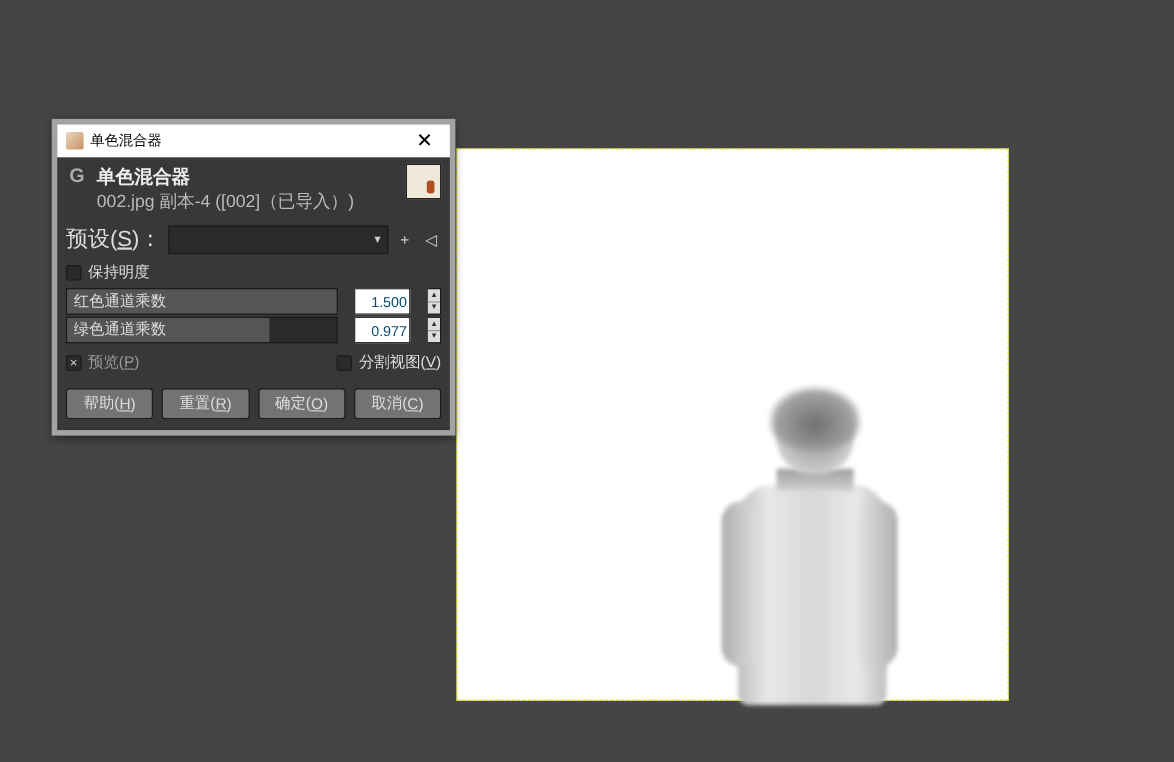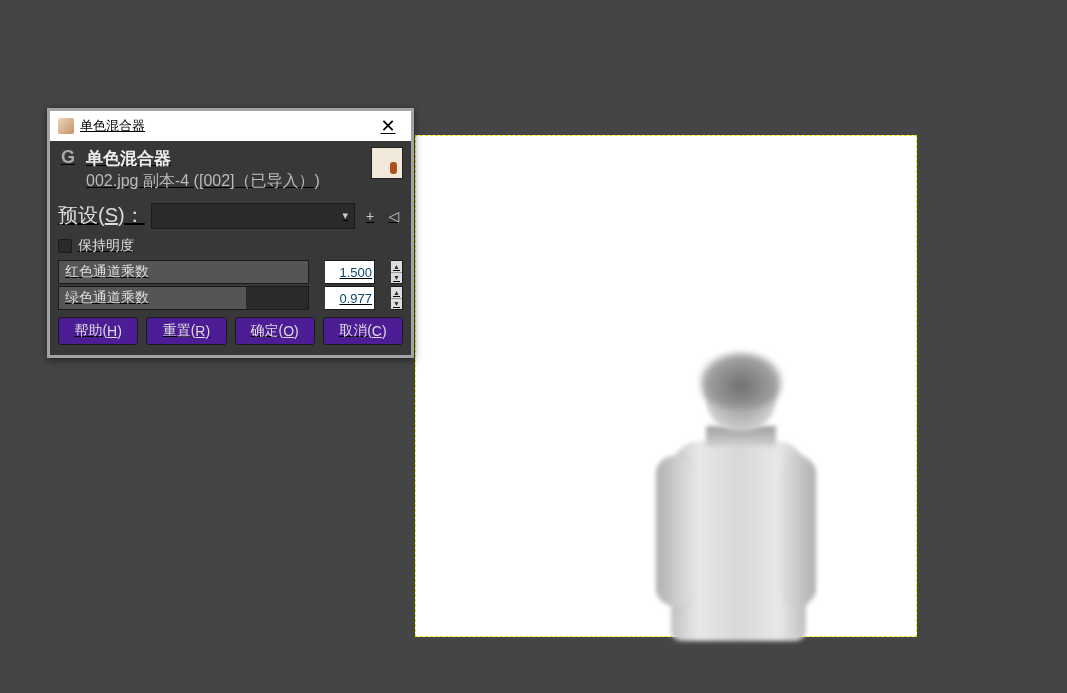--- a/index.html
+++ b/index.html
@@ -87,23 +87,22 @@
   border-radius: 20px;
   filter: blur(2px);
 }
 
 .dialog {
   position: absolute;
   left: 47px;
   top: 108px;
   width: 367px;
   background: #383838;
-  border: 3px solid #a3a3a3;
+  border: 5px solid #a3a3a3;
   box-shadow: 0 2px 8px rgba(0,0,0,0.5);
-  text-decoration: underline;
 }
 .titlebar {
   background: #fff;
   color: #000;
   height: 30px;
   display: flex;
   align-items: center;
   padding: 0 8px;
 }
 .titlebar-icon {
@@ -283,21 +282,21 @@
 .options-row .u { text-decoration: underline; }
 .options-row .right { color: #ddd; }
 .button-row {
   display: flex;
   padding: 6px 8px 10px;
   gap: 8px;
 }
 .btn {
   flex: 1;
   height: 28px;
-  background: #4c1d95;
+  background: #737373;
   border: 1px solid #1a1a1a;
   color: #ddd;
   display: flex;
   align-items: center;
   justify-content: center;
   font-size: 14px;
   cursor: pointer;
   border-radius: 3px;
 }
 .btn .u { text-decoration: underline; }
@@ -366,20 +365,30 @@
       <span class="slider-label">绿色通道乘数</span>
     </div>
     <div class="slider-value">0.977</div>
     <div class="spinner">
         <div>▲</div>
         <div>▼</div>
       </div>
   </div>
 
 
+  <div class="options-row">
+    <div class="left">
+      <div class="checkbox checked"></div>
+      <span><span>预览(</span><span class="u">P</span><span>)</span></span>
+    </div>
+    <div class="right">
+      <div class="checkbox"></div>
+      <span><span>分割视图(</span><span class="u">V</span><span>)</span></span>
+    </div>
+  </div>
 
   <div class="button-row">
     <div class="btn">
         <span>帮助(</span>
         <span class="u">H</span>
         <span>)</span>
       </div>
     <div class="btn">
         <span>重置(</span>
         <span class="u">R</span>

